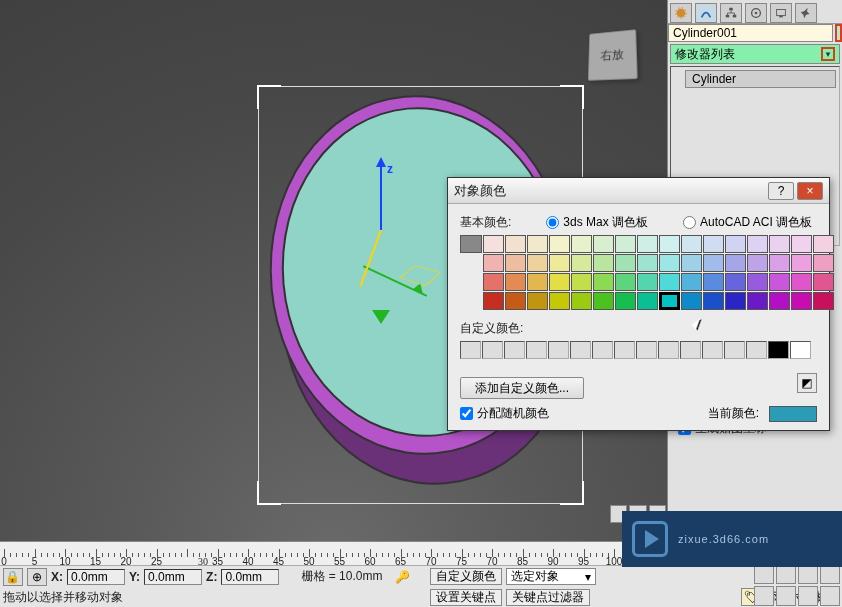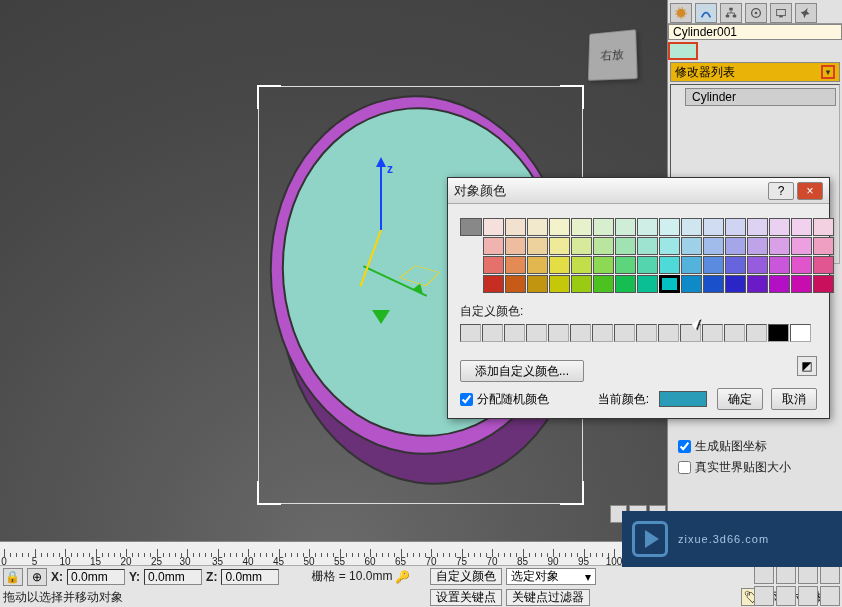--- a/index.html
+++ b/index.html
@@ -30,24 +30,24 @@
   .axis-y::after { content: ''; position: absolute; right: -1px; top: -5px; border: 5px solid transparent; border-left: 10px solid #22b522; transform: rotate(25deg); }
   .axis-x { position: absolute; width: 2px; height: 60px; background: #ffd400; top: 0; left: 0; transform: rotate(20deg); transform-origin: top; }
   .center-box { position: absolute; width: 30px; height: 30px; border: 1px solid #ffd400; top: 30px; left: 25px; transform: perspective(200px) rotateX(60deg) rotateY(0deg) rotateZ(30deg); }
   .move-tri { position: absolute; top: 80px; left: -8px; width: 0; height: 0; border-left: 9px solid transparent; border-right: 9px solid transparent; border-top: 14px solid #22b522; }
 
   
   .right-panel { position: absolute; right: 0; top: 0; width: 175px; height: 560px; background: #e1e1e1; border-left: 1px solid #888; }
   .panel-tabs { height: 24px; display: flex; gap: 3px; padding: 3px 2px; border-bottom: 1px solid #999; }
   .panel-tab { width: 22px; height: 20px; border: 1px solid #888; background: #d0d0d0; display: flex; align-items: center; justify-content: center; }
   .panel-tab svg { width: 14px; height: 14px; }
-  .name-row { display: flex; padding: 0; gap: 2px; flex-direction: column; }
+  .name-row { display: flex; padding: 0; gap: 2px; }
   .name-input { flex: 1; height: 18px; border: 1px solid #888; background: #fff8e0; padding: 0 4px; }
   .color-swatch { width: 30px; height: 18px; background: #b5e8d5; border: 2px solid #d6401f; }
-  .modifier-list { margin: 2px; height: 20px; border: 1px solid #888; background: #eab308; padding: 0 4px; display: flex; align-items: center; justify-content: space-between; }
+  .modifier-list { margin: 2px; height: 20px; border: 1px solid #888; background: #86efac; padding: 0 4px; display: flex; align-items: center; justify-content: space-between; }
   .dd-arrow-red { width: 14px; height: 14px; border: 2px solid #d6401f; color: #333; display:flex; align-items:center; justify-content:center; font-size: 9px; }
   .stack-box { margin: 2px; height: 180px; border: 1px inset #aaa; background: #e1e1e1; position: relative; }
   .stack-item { position: absolute; top: 3px; left: 14px; right: 3px; height: 18px; background: #cfcfcf; border: 1px solid #888; padding: 0 6px; display: flex; align-items: center; }
   
   .check-row { display: flex; align-items: center; gap: 4px; padding: 2px 10px; color: #222; }
   .check-row input { width: 13px; height: 13px; }
   
   
   .dialog { position: absolute; left: 447px; top: 177px; width: 383px; background: #ececec; border: 1px solid #333; box-shadow: 2px 2px 8px rgba(0,0,0,0.4); }
   .dlg-title { height: 26px; background: linear-gradient(#fafafa, #dcdcdc); display: flex; align-items: center; padding: 8px 6px; border-bottom: 1px solid #aaa; }
@@ -73,21 +73,21 @@
   
   
   .ruler { position: absolute; left: 0; bottom: 40px; width: 667px; height: 26px; background: #efefef; border-top: 1px solid #888; display: flex; align-items: center; }
   .ruler-ticks { position: relative; width: 610px; height: 100%; margin-left: 4px; }
   .tick { position: absolute; bottom: 10px; width: 1px; height: 8px; background: #555; }
   .tick-label { position: absolute; bottom: 0; transform: translateX(-50%); font-size: 10px; color: #222; }
   .statusbar { position: absolute; left: 0; bottom: 20px; width: 842px; height: 22px; background: #e5e5e5; display: flex; align-items: center; padding: 0 3px; gap: 4px; border-top:1px solid #aaa;}
   .sb-icon { width: 20px; height: 18px; border: 1px solid #888; background: #ddd; display:flex; align-items:center; justify-content:center;}
   .coord-label { font-weight: bold; color: #222; }
   .coord-input { width: 58px; height: 16px; border: 1px inset #888; background: #ededed; padding: 0 3px; }
-  .grid-label { color: #222; margin-left: 28px; }
+  .grid-label { color: #222; margin-left: 18px; }
   .key-sb { position: absolute; left:395px; width: 20px; height: 28px; display:flex; align-items:center; }
   .auto-key { border: 1px solid #888; background: #eee; padding: 1px 5px; height: 17px; display:flex; align-items:center; }
   .select-obj { border: 1px solid #888; background: #fff; width: 90px; height: 17px; display:flex; align-items:center; justify-content:space-between; padding: 0 4px; margin-left: 4px; }
   .statusbar2 { position: absolute; left: 0; bottom: 0; width: 842px; height: 20px; background: #e5e5e5; display: flex; align-items: center; padding: 0 3px; gap: 6px; }
   .hint { color: #222; flex:1; }
   
   .nav-icons { position: absolute; right: 2px; bottom: 1px; display: grid; grid-template-columns: repeat(4, 20px); grid-template-rows: repeat(2, 20px); gap: 2px; }
   .nav-icons div { border: 1px solid #888; background: #ddd; }
   
   .cursor { position: absolute; left: 693px; top: 321px; pointer-events: none; z-index: 100; }
@@ -181,33 +181,40 @@
     <span class="dd-arrow-red">▾</span>
   </div>
   <div class="stack-box">
     <div class="stack-item">Cylinder</div>
   </div>
   <div style="height:170px"></div>
   <div class="check-row">
       <input type="checkbox" checked="" style="">
       <span>生成贴图坐标</span>
     </div>
-  <div class="check-row">
-      <input type="checkbox" style="">
-      <span>真实世界贴图大小</span>
-    </div>
 </div>
 
 <div class="dialog">
   <div class="dlg-title">
     <span class="dlg-title-text">对象颜色</span>
     <div class="dlg-btn">?</div>
     <div class="dlg-btn dlg-close">×</div>
   </div>
   <div class="dlg-body">
+    <div class="palette-mode">
+      <span class="mode-label">基本颜色:</span>
+      <label class="radio-g">
+          <input type="radio" checked="" style="">
+          <span>3ds Max 调色板</span>
+        </label>
+      <label class="radio-g">
+          <input type="radio" style="">
+          <span>AutoCAD ACI 调色板</span>
+        </label>
+    </div>
     <div class="palette" id="palette">
         <div class="pal-cell" style="background: rgb(136, 136, 136);"></div>
         <div class="pal-cell" style="background: rgb(246, 224, 222);"></div>
         <div class="pal-cell" style="background: rgb(243, 225, 207);"></div>
         <div class="pal-cell" style="background: rgb(242, 233, 204);"></div>
         <div class="pal-cell" style="background: rgb(244, 242, 203);"></div>
         <div class="pal-cell" style="background: rgb(231, 242, 205);"></div>
         <div class="pal-cell" style="background: rgb(216, 239, 207);"></div>
         <div class="pal-cell" style="background: rgb(208, 238, 215);"></div>
         <div class="pal-cell" style="background: rgb(207, 238, 230);"></div>
@@ -295,24 +302,20 @@
       <div class="small-icon">◩</div>
     </div>
     <div class="dlg-bottom">
       <label class="radio-g">
           <input type="checkbox" checked="" style="">
           <span>分配随机颜色</span>
         </label>
       <div class="spacer" style="flex:1"></div>
       <span>当前颜色:</span>
       <div class="cur-swatch"></div>
-      <div class="ok-cancel">
-        <button class="dlg-btn-wide" style="padding:0 10px">确定</button>
-        <button class="dlg-btn-wide" style="padding:0 10px">取消</button>
-      </div>
     </div>
   </div>
 </div>
 
 <div class="cursor"></div>
 
 <div class="ruler">
   <div class="ruler-ticks" id="ruler-ticks">
       <div class="tick" style="left: 0px;"></div>
       <div class="tick-label" style="left: 0px;">0</div>
@@ -344,21 +347,21 @@
       <div class="tick" style="left: 134.2px; height: 4px;"></div>
       <div class="tick" style="left: 140.3px; height: 4px;"></div>
       <div class="tick" style="left: 146.4px; height: 4px;"></div>
       <div class="tick" style="left: 152.5px;"></div>
       <div class="tick-label" style="left: 152.5px;">25</div>
       <div class="tick" style="left: 158.6px; height: 4px;"></div>
       <div class="tick" style="left: 164.7px; height: 4px;"></div>
       <div class="tick" style="left: 170.8px; height: 4px;"></div>
       <div class="tick" style="left: 176.9px; height: 4px;"></div>
       <div class="tick" style="left: 183px;"></div>
-      <div class="tick-label" style="left: 181px;">30</div>
+      <div class="tick-label" style="left: 199px; font-family: Liberation Serif, serif;">30</div>
       <div class="tick" style="left: 189.1px; height: 4px;"></div>
       <div class="tick" style="left: 195.2px; height: 4px;"></div>
       <div class="tick" style="left: 201.3px; height: 4px;"></div>
       <div class="tick" style="left: 207.4px; height: 4px;"></div>
       <div class="tick" style="left: 213.5px;"></div>
       <div class="tick-label" style="left: 213.5px;">35</div>
       <div class="tick" style="left: 219.6px; height: 4px;"></div>
       <div class="tick" style="left: 225.7px; height: 4px;"></div>
       <div class="tick" style="left: 231.8px; height: 4px;"></div>
       <div class="tick" style="left: 237.9px; height: 4px;"></div>

